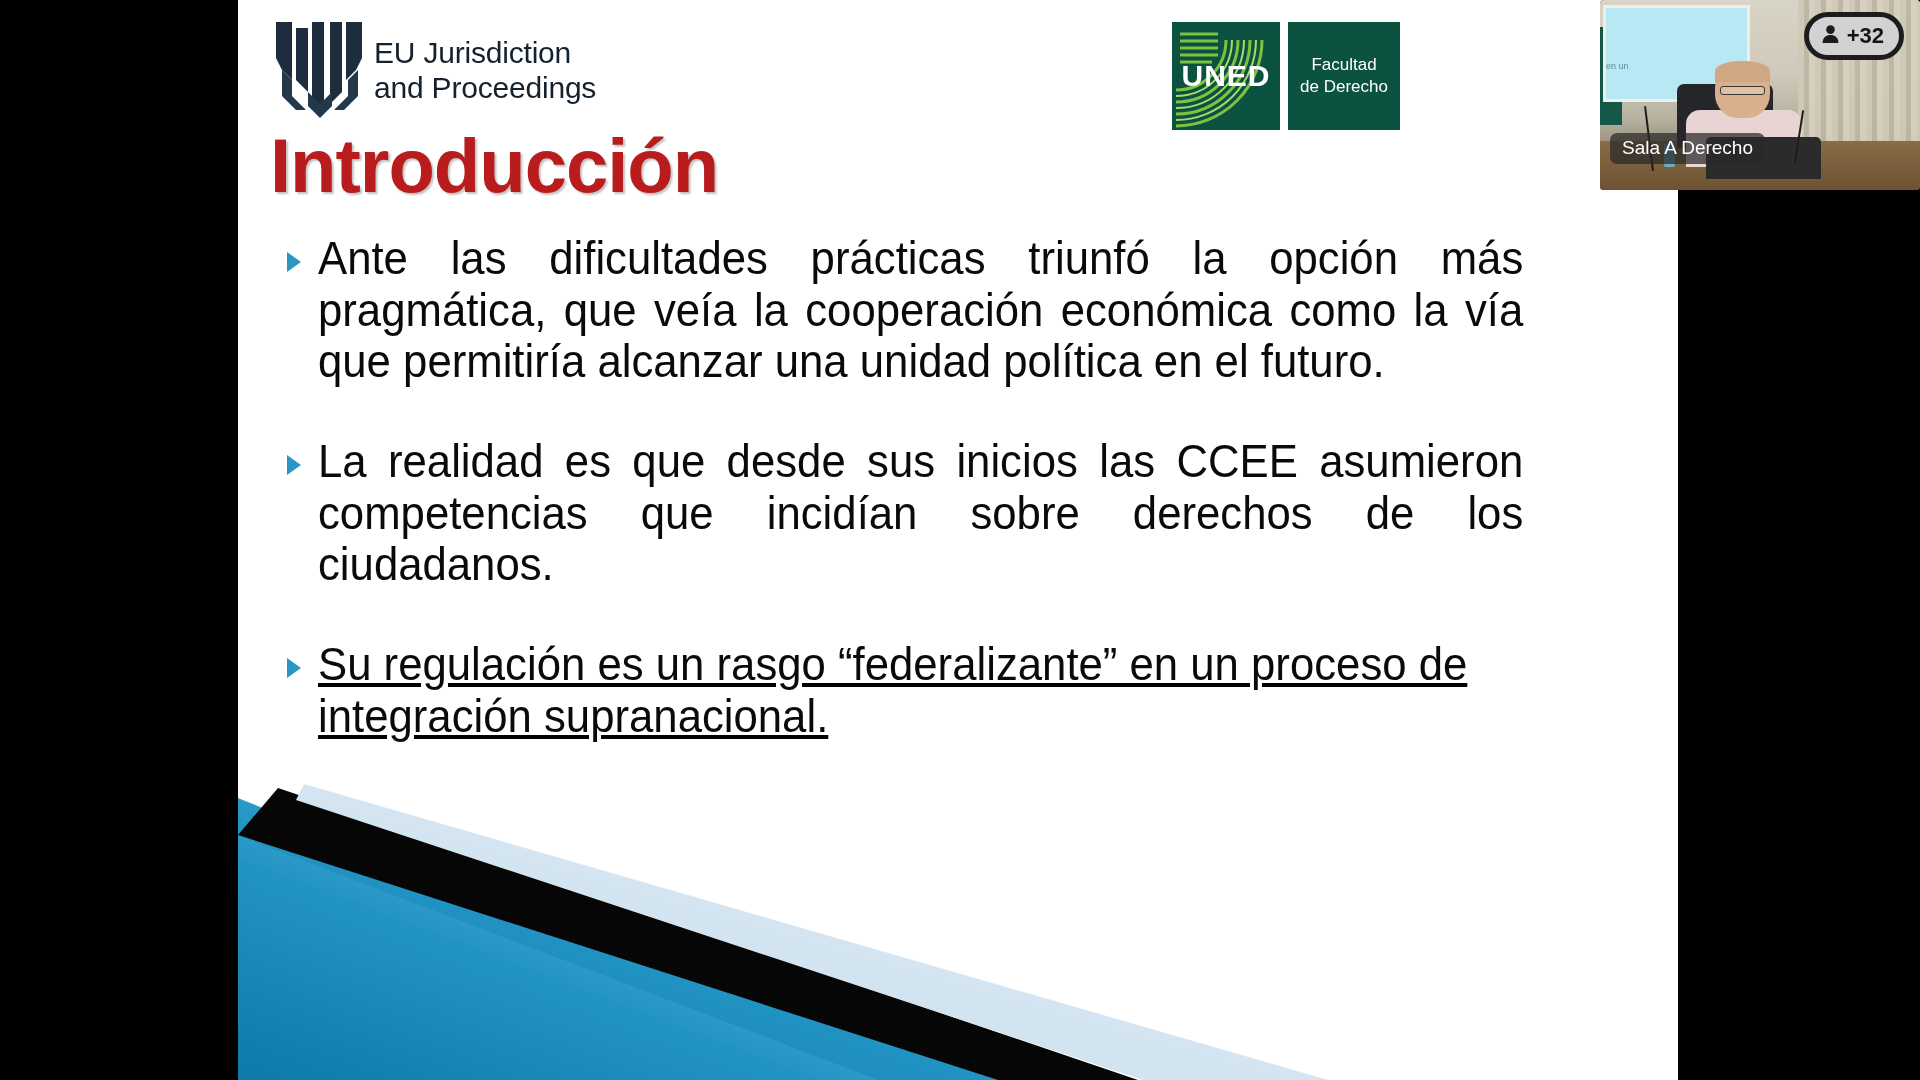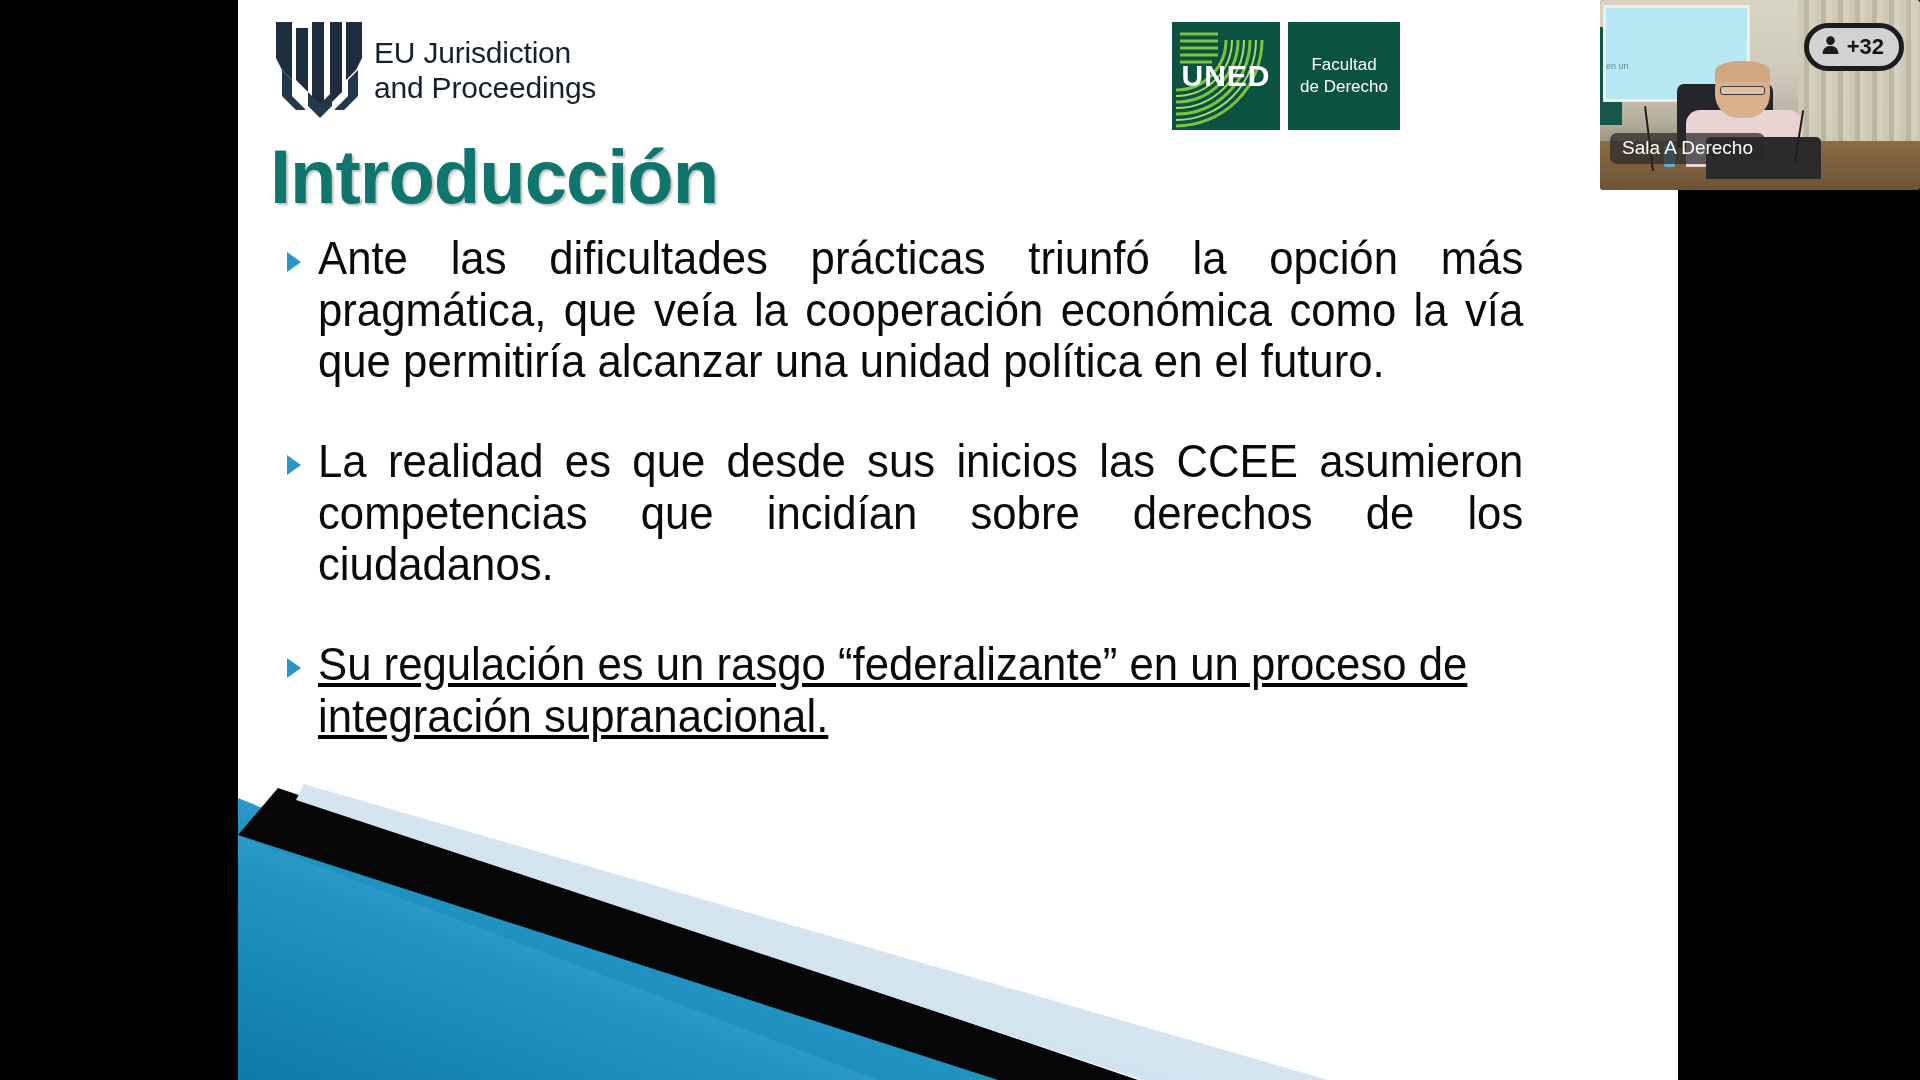--- a/index.html
+++ b/index.html
@@ -78,26 +78,25 @@
     color:#ffffff;
     font-size:17px; line-height:1.28;
     font-family:"Liberation Sans", sans-serif;
     white-space:nowrap;
   }
   .fac-line2 { text-align:right; }
 
   
   #slide-title {
     position:absolute; left:32px; top:122px;
-    color:#0f766e;
+    color:#b91c1c;
     font-size:76px; font-weight:700;
     letter-spacing:-1px;
     font-family:"Liberation Sans", sans-serif;
     text-shadow:2px 2px 2px rgba(120,120,120,.45);
-    margin-top:11px;
   }
 
   
   #bullets {
     position:absolute; left:46px; top:232px;
     width:1330px;
   }
   .bullet {
     display:flex;
     align-items:flex-start;
@@ -220,21 +219,21 @@
     background:rgba(40,40,40,.72);
     border-radius:7px;
     color:#ffffff;
     font-size:19px;
     font-family:"Liberation Sans", sans-serif;
     white-space:nowrap;
   }
 
   
   #people-badge {
-    position:absolute; right:16px; top:23px;
+    position:absolute; right:16px; top:12px;
     display:flex; align-items:center; gap:7px;
     padding:7px 15px 7px 12px;
     background:#d2d2d2;
     border:5px solid #1c1c1c;
     border-radius:26px;
   }
   #people-badge .pcount {
     color:#141414;
     font-size:22px; font-weight:700;
     font-family:"Liberation Sans", sans-serif;

